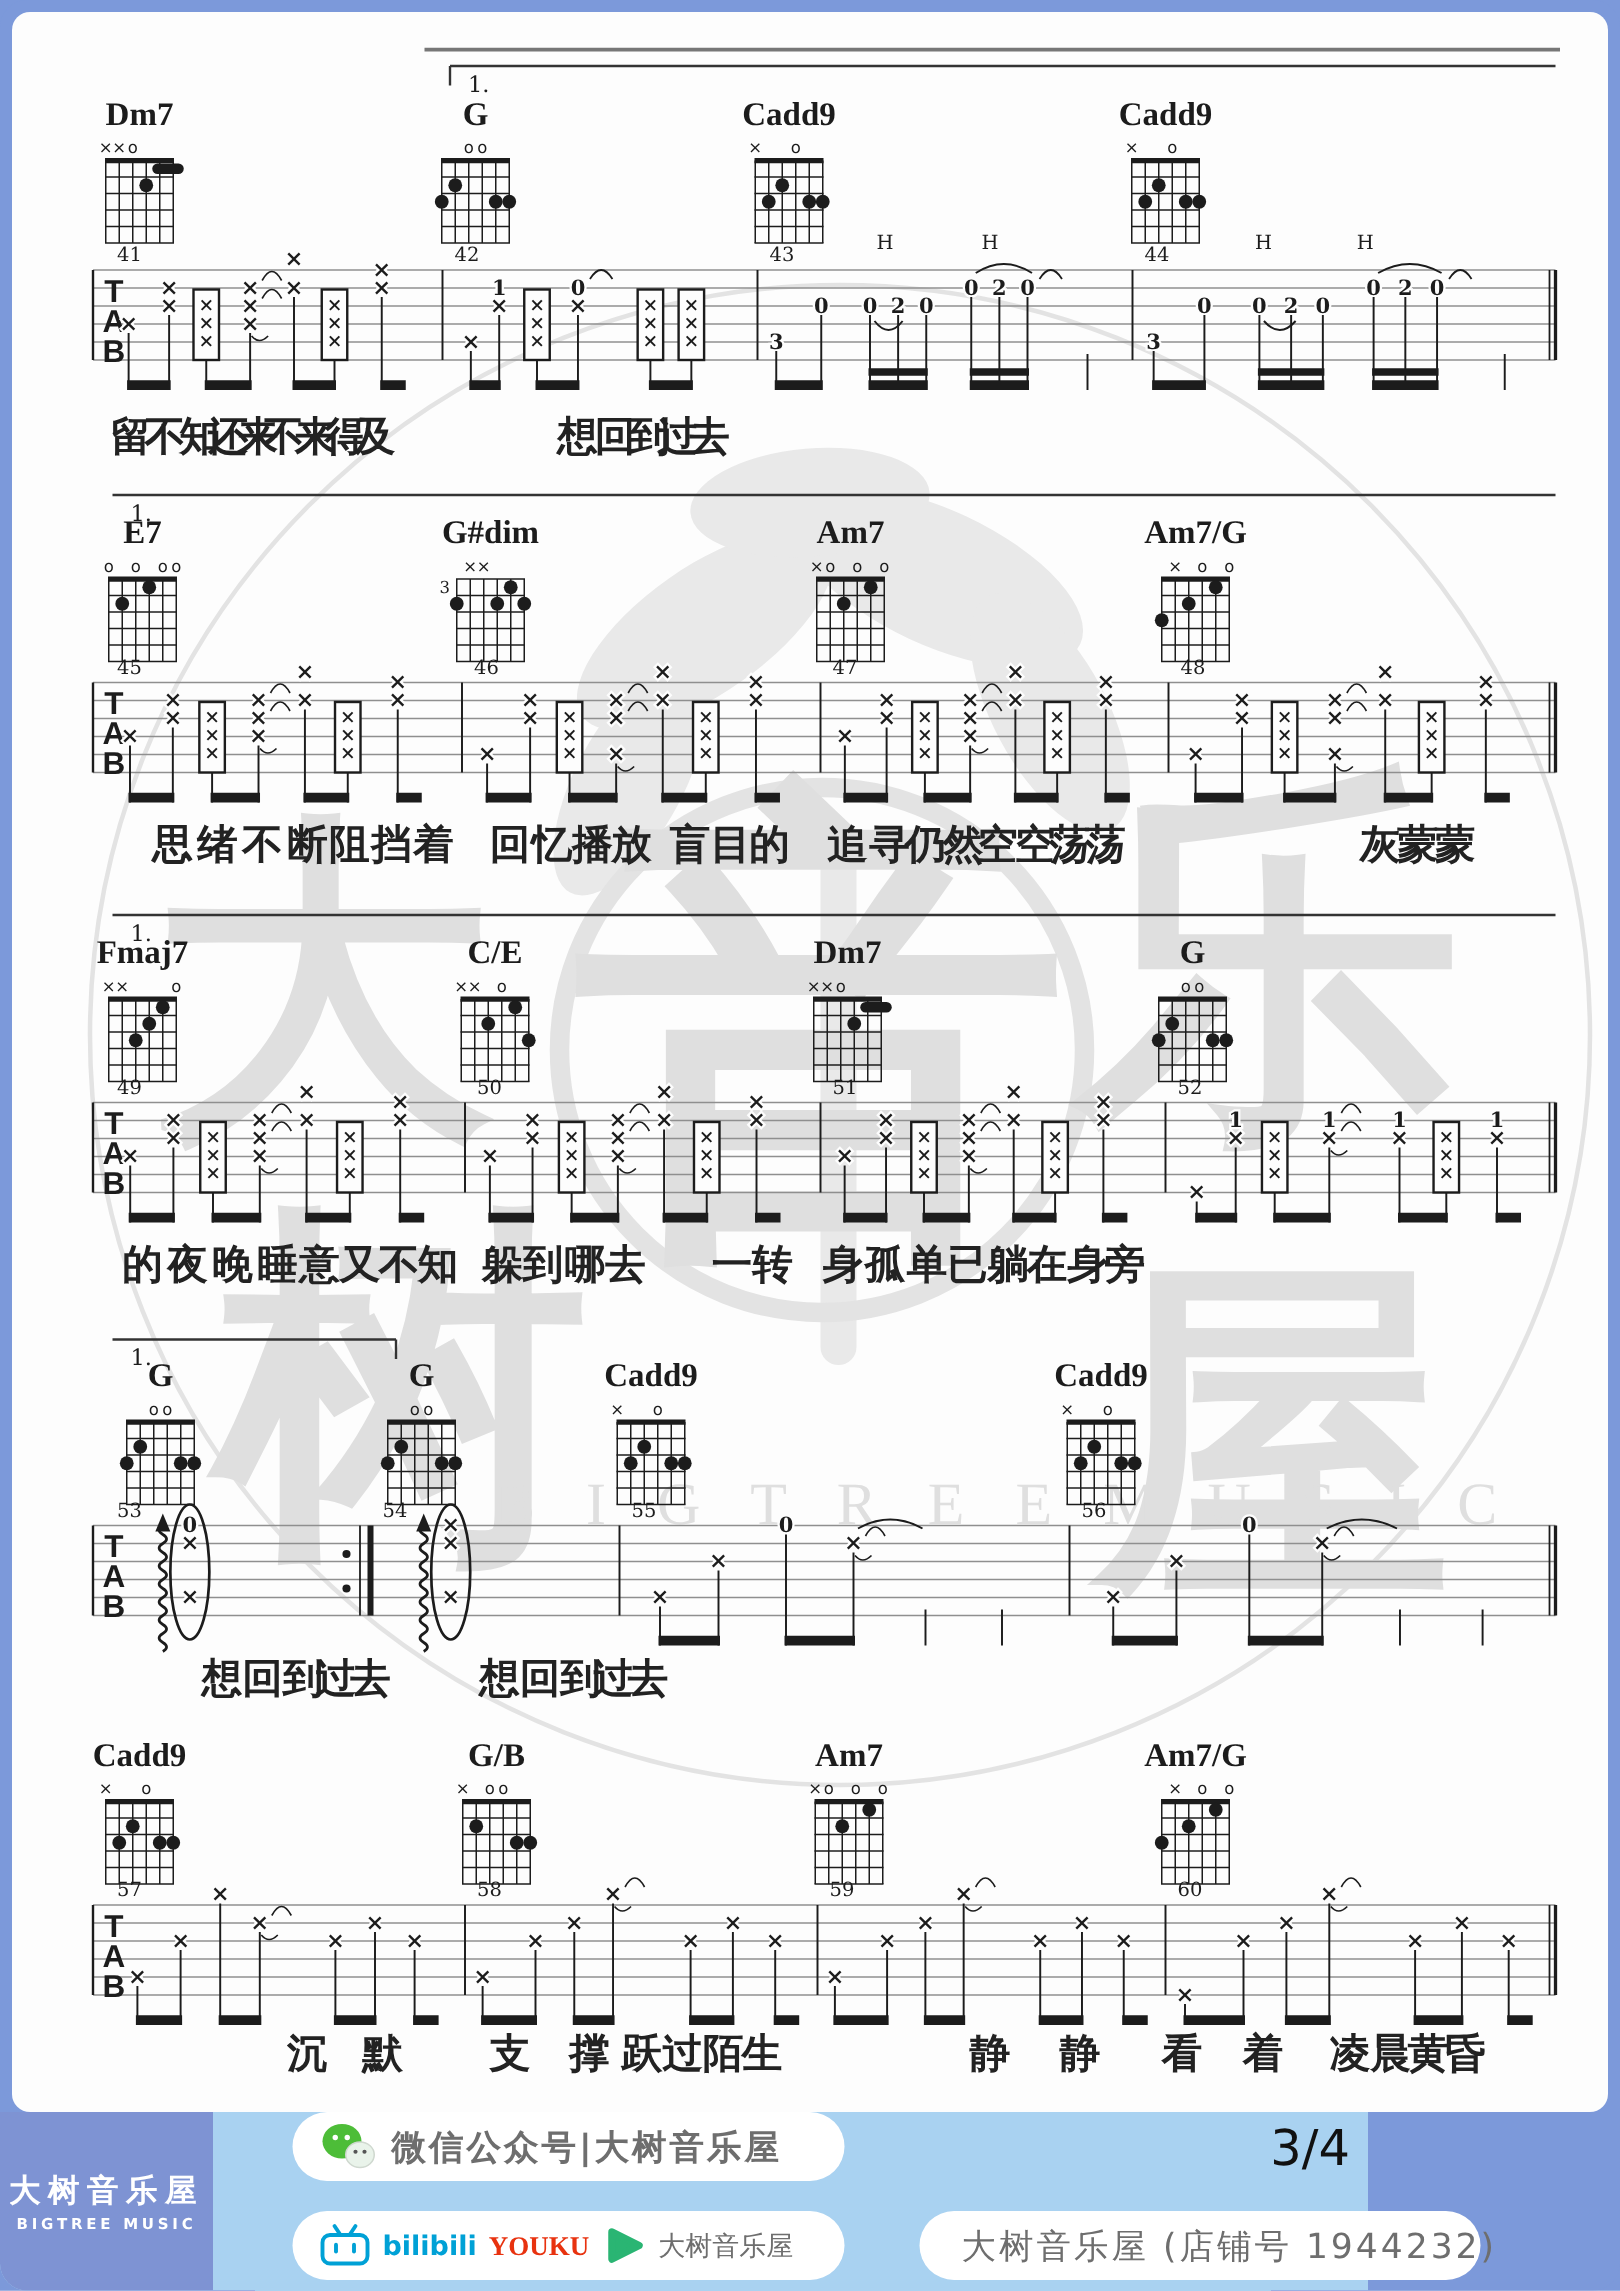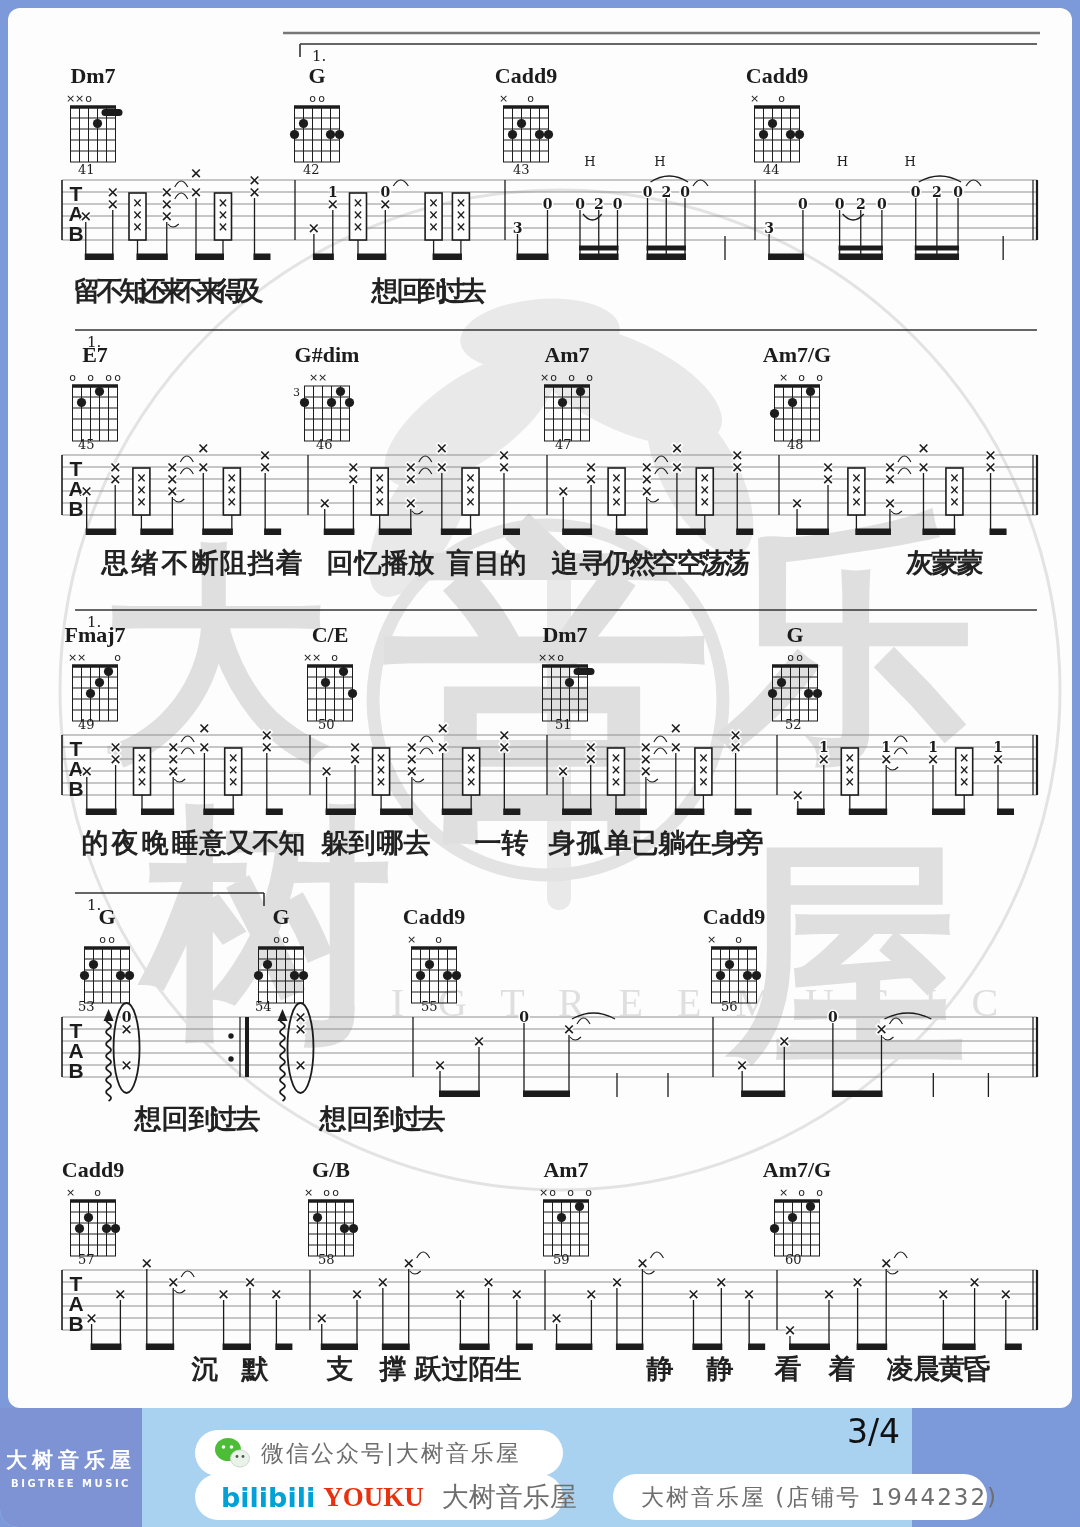--- a/index.html
+++ b/index.html
@@ -5,23 +5,23 @@
   html,body{margin:0;padding:0;background:#7c99da;}
   .frame{position:relative;width:1080px;height:1527px;background:#7c99da;border-radius:18px;overflow:hidden;font-family:"DejaVu Sans",sans-serif;}
   .paper{position:absolute;left:8px;top:8px;width:1064px;height:1400px;background:#fdfdfd;border-radius:12px;}
   #score{position:absolute;left:0;top:0;z-index:2;}
   .footer{position:absolute;left:0;bottom:0;width:912px;height:119px;background:#a9d2f1;z-index:5;}
   .brand{position:absolute;left:0;top:0;width:142px;height:119px;background:#7e93d3;display:flex;flex-direction:column;justify-content:center;align-items:center;color:#fff;}
   .brand-name{font-size:21px;font-weight:bold;letter-spacing:5px;}
   .brand-sub{font-size:10px;letter-spacing:2.5px;margin-top:4px;font-weight:bold;}
   .pill{position:absolute;height:46px;background:#fff;border-radius:23px;display:flex;align-items:center;padding:0 18px;box-sizing:border-box;}
   .pill-label{font-size:23px;color:#6e6e6e;letter-spacing:2px;white-space:nowrap;margin-left:10px;}
-  .pill-part{font-size:27px;font-weight:bold;margin-left:8px;white-space:nowrap;}
+  .pill-part{font-size:18px;font-weight:bold;margin-left:8px;white-space:nowrap;}
   .pagenum{position:absolute;right:12px;top:4px;font-size:33px;color:#111;font-weight:400;z-index:6;}
-  .p1{left:195px;top:22px;width:368px;}
+  .p1{left:195px;top:0;width:368px;font-weight:bold;}
   .p2{left:613px;top:10px;width:374px;}
   .p3{left:195px;top:66px;width:368px;}
   .p4{left:613px;top:66px;width:374px;}
 </style>
 </head>
 <body>
 
 <div class="frame">
   <div class="paper"></div>
   <svg id="score" width="1080" height="1527">

